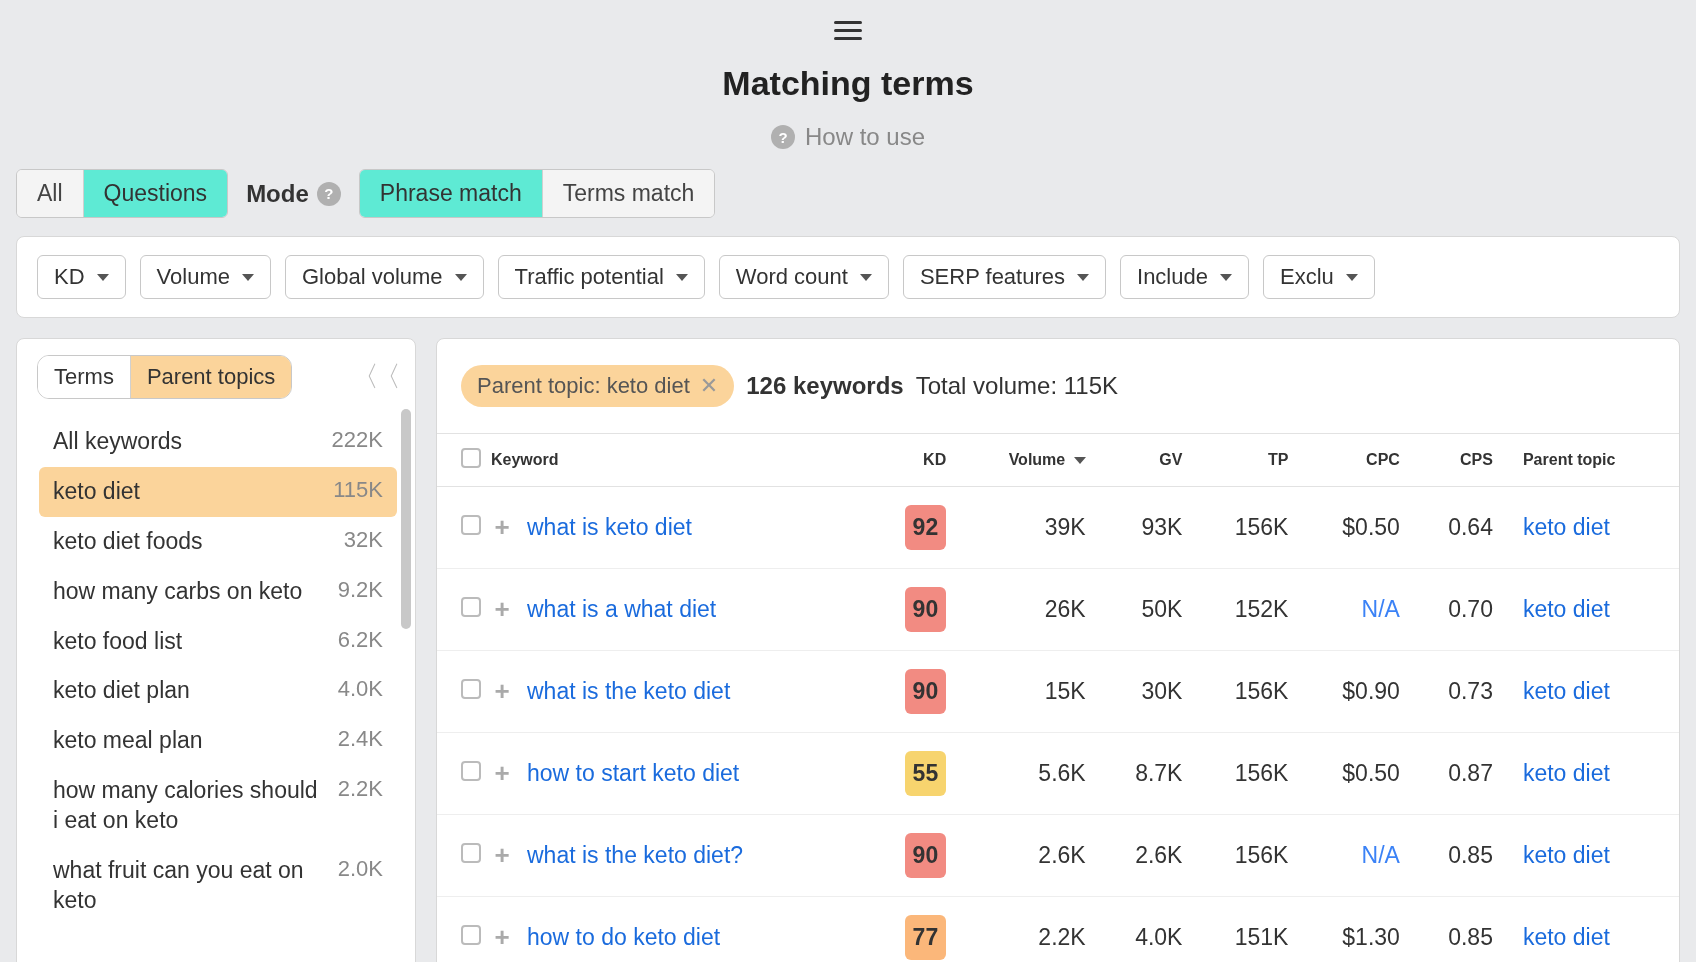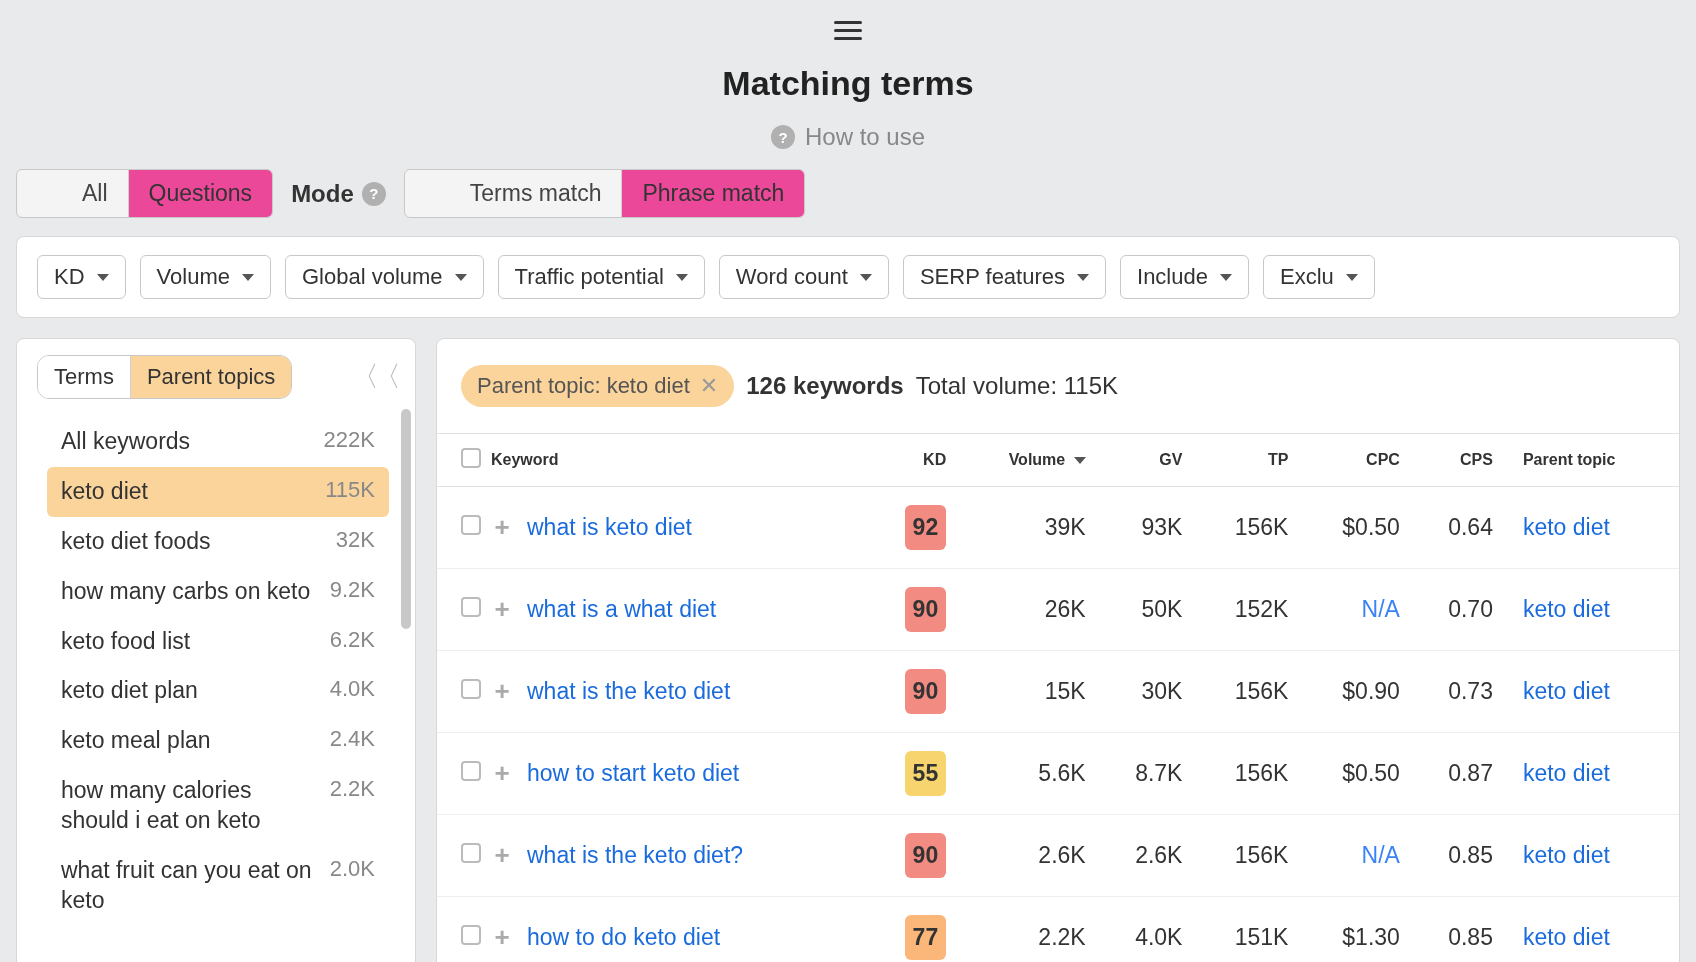--- a/index.html
+++ b/index.html
@@ -4,38 +4,38 @@
 <style>
 * { box-sizing: border-box; margin: 0; padding: 0; }
 body { font-family: -apple-system, BlinkMacSystemFont, "Segoe UI", Helvetica, Arial, sans-serif; background: #e9eaec; color: #333; font-size: 22px; overflow: hidden; }
 .topbar { display: flex; align-items: center; padding: 16px 16px 8px 16px; gap: 20px; flex-direction: column; }
 .hamburger { display: flex; flex-direction: column; justify-content: center; gap: 5px; width: 28px; height: 28px; cursor: pointer; }
 .hamburger span { display: block; height: 3px; background: #333; border-radius: 2px; }
 .page-title { font-size: 34px; font-weight: 700; color: #222; }
 .howto { display: flex; align-items: center; gap: 10px; color: #888; font-size: 24px; }
 .q-icon { width: 24px; height: 24px; border-radius: 50%; background: #b0b0b0; color: #fff; display: inline-flex; align-items: center; justify-content: center; font-size: 15px; font-weight: 700; }
 .segbar { display: flex; align-items: center; gap: 18px; padding: 10px 16px 18px 16px; }
-.seg { display: inline-flex; border: 1px solid #c8c8c8; border-radius: 6px; overflow: hidden; background: #f4f4f4; padding-left: 45px; }
+.seg { display: inline-flex; border: 1px solid #c8c8c8; border-radius: 6px; overflow: hidden; background: #f4f4f4; }
 .seg .opt { padding: 10px 20px; font-size: 23px; color: #444; background: #f4f4f4; cursor: pointer; border-right: 1px solid #d0d0d0; }
 .seg .opt:last-child { border-right: none; }
-.seg .opt.active { background: #ec4899; color: #333; }
+.seg .opt.active { background: #5eead4; color: #333; }
 .mode-label { font-weight: 700; font-size: 24px; color: #333; display: flex; align-items: center; gap: 8px; }
 .filterbar { background: #fff; border: 1px solid #d8d8d8; border-radius: 8px; margin: 0 16px; padding: 18px 20px; display: flex; gap: 14px; overflow: hidden; }
 .fchip { border: 1px solid #c8c8c8; border-radius: 6px; padding: 8px 16px; font-size: 22px; color: #333; background: #fff; display: inline-flex; align-items: center; gap: 8px; cursor: pointer; white-space: nowrap; }
 .caret { width: 0; height: 0; border-left: 6px solid transparent; border-right: 6px solid transparent; border-top: 7px solid #555; margin-left: 4px; }
 .mainwrap { display: flex; gap: 20px; padding: 20px 16px 0 16px; }
 .sidecard { width: 400px; background: #fff; border: 1px solid #d8d8d8; border-radius: 8px; padding: 16px 0 0 0; position: relative; }
 .sidecard-head { display: flex; justify-content: space-between; align-items: center; padding: 0 20px 14px 20px; }
 .tabseg { display: inline-flex; border: 1px solid #c8c8c8; border-radius: 12px; overflow: hidden; }
 .tabseg .t { padding: 8px 16px; font-size: 22px; background: #fff; cursor: pointer; border-right: 1px solid #d0d0d0; }
 .tabseg .t:last-child { border-right: none; }
 .tabseg .t.active { background: #fbd49b; }
 .chevrons { color: #bbb; font-size: 28px; letter-spacing: -6px; cursor: pointer; }
 .sidelist { padding: 4px 10px 4px 14px; overflow-y: auto; max-height: 560px; }
-.sideitem { display: flex; justify-content: space-between; align-items: flex-start; padding: 10px 14px; border-radius: 6px; cursor: pointer; gap: 12px; margin: 0 16px; }
+.sideitem { display: flex; justify-content: space-between; align-items: flex-start; padding: 10px 14px; border-radius: 6px; cursor: pointer; gap: 12px; margin: 0 8px; }
 .sideitem.active { background: #fbd49b; }
 .sideitem .lbl { font-size: 23px; color: #333; line-height: 1.3; }
 .sideitem .cnt { font-size: 22px; color: #888; white-space: nowrap; }
 .scrollthumb { position: absolute; right: 4px; top: 70px; width: 10px; height: 220px; background: #c8c8c8; border-radius: 5px; }
 .tablecard { flex: 1; background: #fff; border: 1px solid #d8d8d8; border-radius: 8px; overflow: hidden; }
 .tablehead { display: flex; align-items: center; gap: 12px; padding: 26px 24px; flex-wrap: wrap; }
 .tag { background: #fbd49b; border-radius: 999px; padding: 8px 16px; font-size: 22px; color: #555; display: inline-flex; align-items: center; gap: 10px; }
 .tag .x { color: #999; font-size: 22px; cursor: pointer; }
 .stat { font-size: 24px; color: #333; }
 .stat.bold { font-weight: 700; }
@@ -77,22 +77,22 @@
 <div class="segbar">
   <div class="seg">
     <div class="opt">All</div>
     <div class="opt active">Questions</div>
   </div>
   <div class="mode-label">
     <span>Mode</span>
     <span class="q-icon">?</span>
   </div>
   <div class="seg">
+    <div class="opt active">Phrase match</div>
     <div class="opt">Terms match</div>
-    <div class="opt active">Phrase match</div>
   </div>
 </div>
 
 <div class="filterbar" id="filterbar">
     <div class="fchip">
       <span>KD</span>
       <span class="caret"></span>
     </div>
     <div class="fchip">
       <span>Volume</span>

